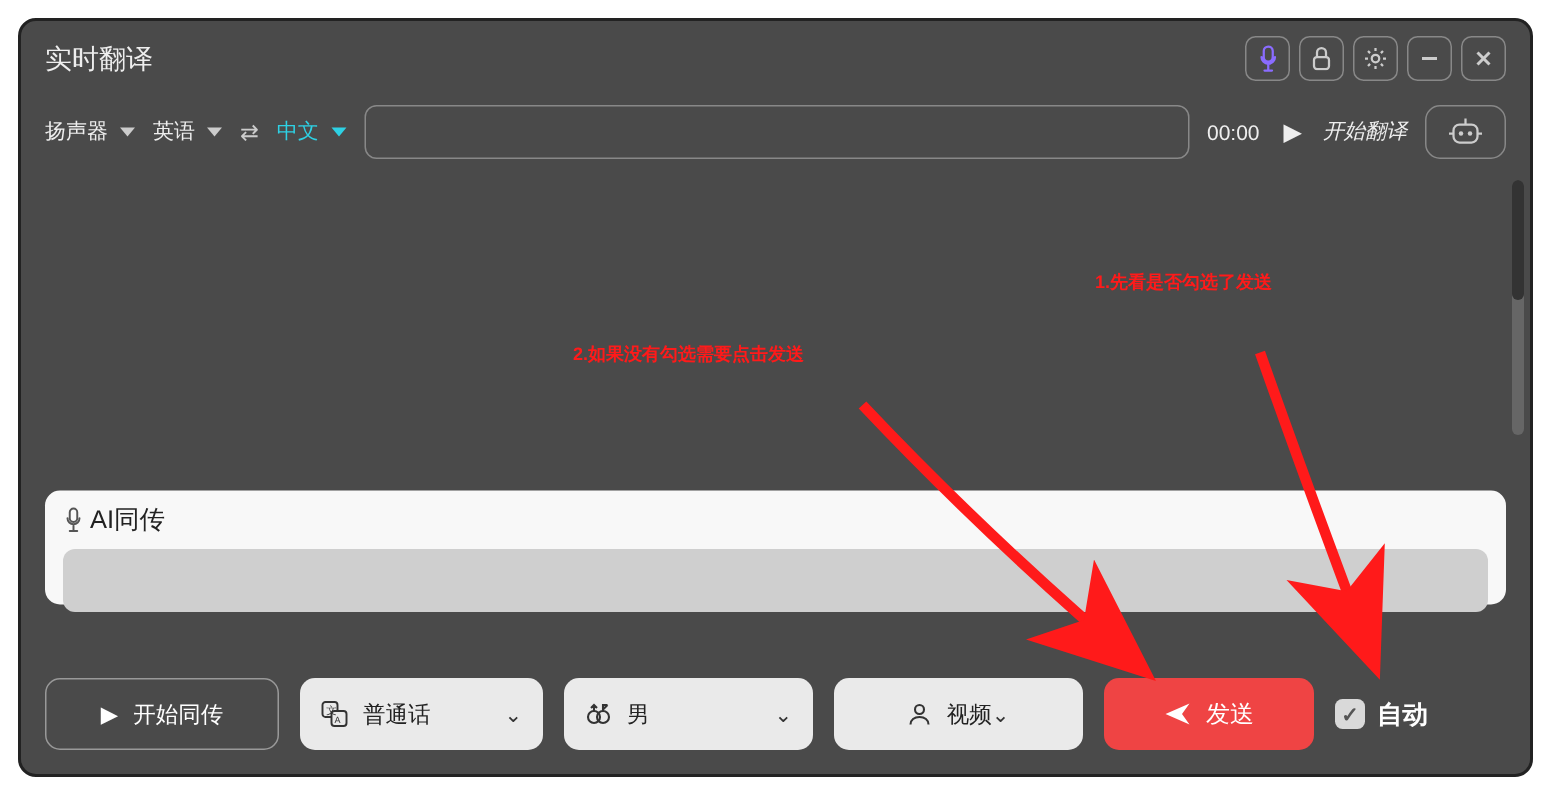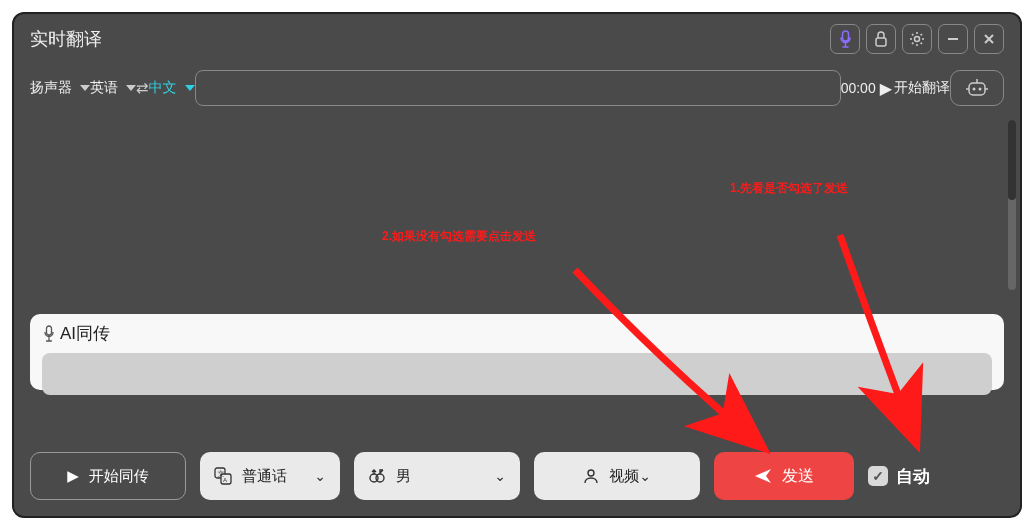--- a/index.html
+++ b/index.html
@@ -11,47 +11,47 @@
   }
   .titlebar { display: flex; align-items: center; justify-content: space-between; padding: 10px 16px; }
   .title { color: #eee; font-size: 18px; text-align: right; }
   .win-controls { display: flex; gap: 6px; }
   .win-btn {
     width: 30px; height: 30px; border: 1.5px solid #888; border-radius: 7px;
     background: transparent; color: #ccc; display: flex; align-items: center; justify-content: center;
     cursor: pointer; font-size: 15px;
   }
   .win-btn.mic svg path { stroke: #8a6cff; }
-  .toolbar { display: flex; align-items: center; padding: 6px 16px 14px; }
+  .toolbar { display: flex; align-items: center; gap: 12px; padding: 6px 16px 14px; }
   .combo { display: flex; align-items: center; gap: 8px; color: #eee; font-size: 14px; cursor: pointer; }
   .caret { width: 0; height: 0; border-left: 5px solid transparent; border-right: 5px solid transparent; border-top: 6px solid #ccc; }
   .caret.cyan { border-top-color: #2ed1e4; }
   .swap { color: #ccc; font-size: 15px; }
   .cyan { color: #2ed1e4; }
   .input-main {
     flex: 1; height: 36px; border: 1.5px solid #888; border-radius: 8px;
     background: transparent; color: #eee; padding: 0 10px; font-size: 14px;
   }
   .timer { color: #eee; font-size: 14px; margin-left: 0; }
   .play-icon { color: #eee; margin-left: 4px; }
-  .start-tr { color: #eee; font-size: 14px; margin-left: 2px; cursor: pointer; }
+  .start-tr { color: #eee; font-size: 14px; margin-left: 2px; cursor: pointer; font-style: italic; }
   .robot-btn {
     width: 54px; height: 36px; border: 1.5px solid #888; border-radius: 10px;
     background: transparent; display: flex; align-items: center; justify-content: center;
     cursor: pointer;
   }
   .content { flex: 1; position: relative; }
   .scrollbar-track {
     position: absolute; right: 4px; top: 0; width: 8px; height: 170px;
     background: #666; border-radius: 4px;
   }
   .scrollbar-thumb { width: 100%; height: 80px; background: #333; border-radius: 4px; }
   .annot { position: absolute; color: #ff1a1a; font-weight: 700; font-size: 12px; }
   .ai-box {
-    position: absolute; left: 16px; right: 16px; top: 300px; height: 76px;
+    position: absolute; left: 16px; right: 16px; top: 313px; height: 76px;
     background: #f8f8f8; border-radius: 10px; padding: 8px 12px;
   }
   .ai-title { display: flex; align-items: center; gap: 4px; font-size: 17px; color: #222; }
   .ai-sub {
     margin-top: 8px; background: #cfcfcf; border-radius: 8px; height: 42px;
   }
   .bottombar {
     position: absolute; left: 16px; right: 16px; bottom: 16px; height: 48px;
     display: flex; align-items: center; gap: 14px;
   }
@@ -162,21 +162,21 @@
       <span>AI同传</span>
     </div>
     <div class="ai-sub"></div>
   </div>
 
   <div class="bottombar">
     <button class="btn-dark" style="width:156px;">
       <span>▶</span>
       <span>开始同传</span>
     </button>
-    <div class="sel" style="width:140px;">
+    <div class="sel" style="width:162px;">
       <div class="left">
         <svg width="18" height="18" viewBox="0 0 18 18" fill="none">
             <rect x="1" y="1" width="10" height="10" rx="2" stroke="#333" stroke-width="1.3"></rect>
             <rect x="7" y="7" width="10" height="10" rx="2" stroke="#333" stroke-width="1.3" fill="#eaeaea"></rect>
             <text x="3.5" y="9" font-size="7" fill="#333">文</text>
             <text x="9" y="15" font-size="6" fill="#333">A</text>
           </svg>
         <span>普通话</span>
       </div>
       <span class="chev">⌄</span>

